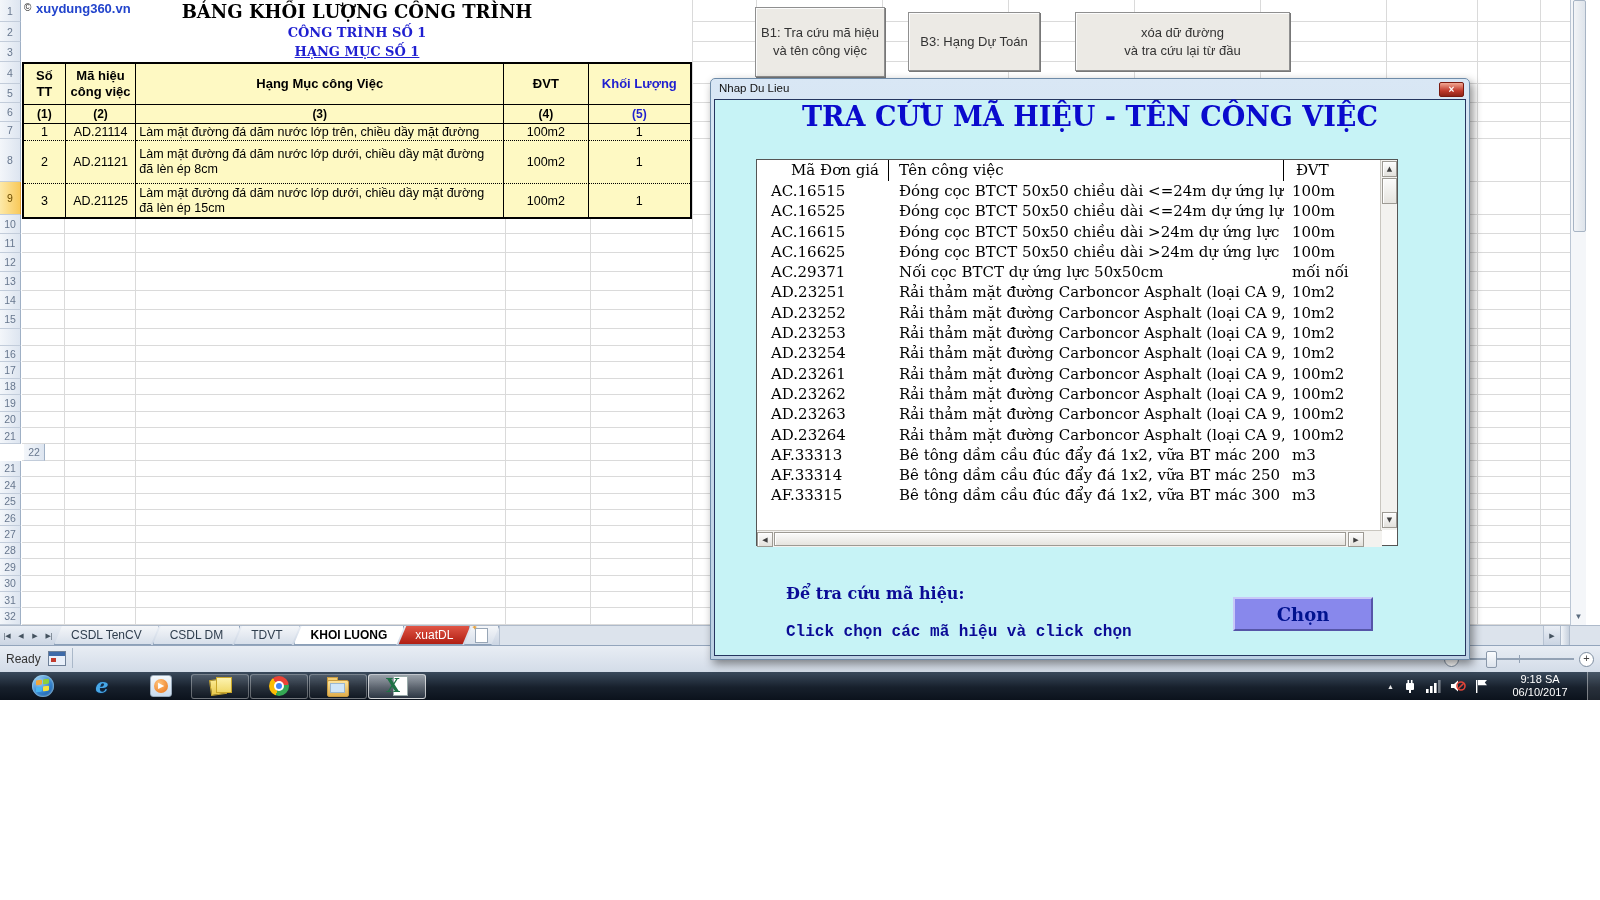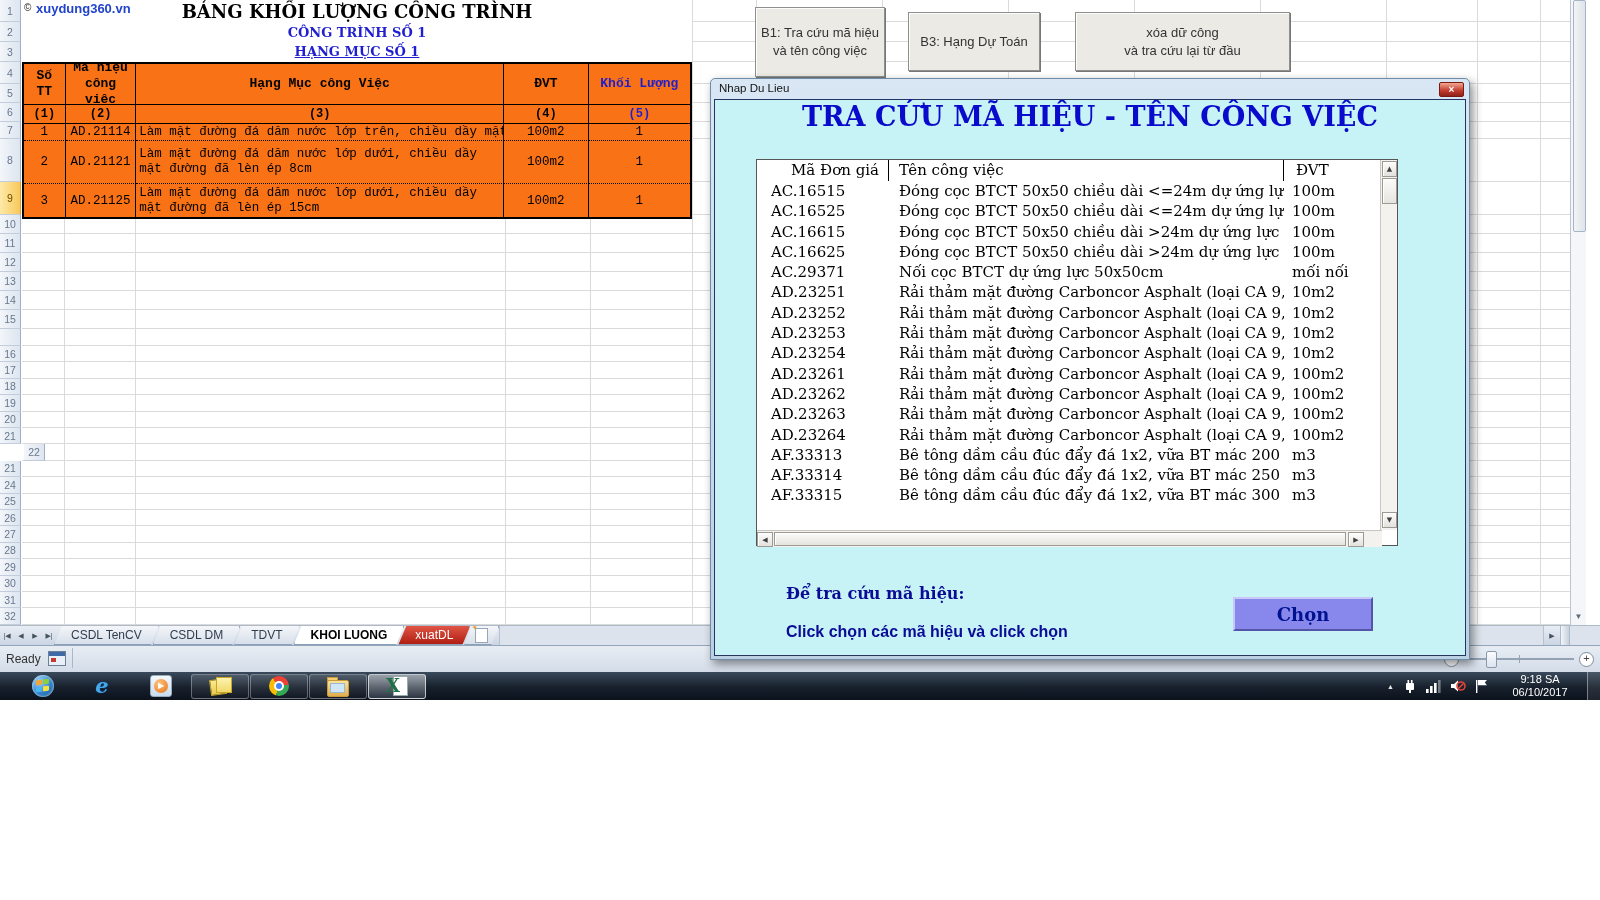--- a/index.html
+++ b/index.html
@@ -18,23 +18,23 @@
   .rowhdr.sel{background:linear-gradient(90deg,#FDE9A8,#F8C95B);color:#6b4c00;border-right:1px solid #DE9C32;}
   #titleblock{position:absolute;left:22px;top:0;width:670px;height:62px;background:#fff;z-index:2;}
   #copyright{position:absolute;left:2px;top:2px;font-size:10px;color:#222;}
   #logo{position:absolute;left:14px;top:1px;font-size:13px;font-weight:bold;color:#2244CC;}
   #doc-title{position:absolute;left:0;top:1px;width:100%;text-align:center;
              font-family:"DejaVu Serif","Liberation Serif",serif;font-weight:bold;font-size:18px;color:#000;}
   .subt{position:absolute;left:0;width:100%;text-align:center;
         font-family:"DejaVu Serif","Liberation Serif",serif;font-weight:bold;font-size:13px;color:#1F1FD0;}
   #subtitle1{top:25px;} #subtitle2{top:44px;text-decoration:underline;}
   
-  #maintable{position:absolute;left:22px;top:62px;width:670px;z-index:2;background:#f97316;
+  #maintable{position:absolute;left:22px;top:62px;width:670px;z-index:2;background:#fef9c3;
              border:2px solid #000;box-sizing:border-box;
-             font-family:Liberation Mono, monospace;}
+             font-family:Liberation Sans, sans-serif;}
   .trow{display:flex;box-sizing:border-box;}
   .tcell{box-sizing:border-box;border-right:1px solid #000;overflow:hidden;
          display:flex;align-items:center;justify-content:center;text-align:center;}
   .tcell:last-child{border-right:none;}
   .t-h .tcell{font-weight:bold;font-size:13px;white-space:pre-line;line-height:1.25;border-bottom:1px solid #000;}
   .t-i .tcell{font-weight:bold;font-size:12px;border-bottom:1px solid #000;}
   .t-d .tcell{font-size:12.5px;}
   .t-d.dot .tcell{border-bottom:1px dotted #000;}
   .tcell.desc{justify-content:flex-start;text-align:left;padding:0 3px;line-height:1.2;}
   .blue{color:#1F1FD0;}
@@ -169,21 +169,21 @@
   #lvs-thumb{position:absolute;left:1px;top:18px;width:15px;height:26px;background:linear-gradient(#FBFBFA,#E6E4DF);
              border:1px solid #9D9A93;box-shadow:inset 1px 1px 0 #fff;box-sizing:border-box;}
   #lvs-down{left:1px;top:352px;width:15px;height:16px;}
   #lhs{position:absolute;left:0;top:370px;width:625px;height:17px;background:#F3F2EF;border-top:1px solid #C9C6BF;box-sizing:border-box;}
   #lhs-left{left:0;top:1px;width:16px;height:15px;}
   #lhs-thumb{position:absolute;left:17px;top:1px;width:572px;height:14px;background:linear-gradient(#FBFBFA,#E6E4DF);
              border:1px solid #9D9A93;box-shadow:inset 1px 1px 0 #fff;box-sizing:border-box;}
   #lhs-right{left:591px;top:1px;width:16px;height:15px;}
   #dlg-note1{position:absolute;left:75px;top:505px;font-family:"DejaVu Serif","Liberation Serif",serif;
              font-weight:bold;font-size:16px;color:#0B0B96;}
-  #dlg-note2{position:absolute;left:75px;top:544px;font-family:Liberation Sans, sans-serif;
+  #dlg-note2{position:absolute;left:75px;top:544px;font-family:Liberation Mono, monospace;
              font-weight:bold;font-size:16px;color:#0B0B96;}
   #dlg-choose{position:absolute;left:522px;top:518px;width:140px;height:34px;background:#8888EC;
               border-top:2px solid #C8C8F8;border-left:2px solid #C8C8F8;border-right:2px solid #5555A8;border-bottom:2px solid #5555A8;
               display:flex;align-items:center;justify-content:center;
               font-family:"DejaVu Serif","Liberation Serif",serif;font-weight:bold;font-size:18px;color:#00128F;box-sizing:border-box;}
 </style>
 </head>
 <body>
 
 <div id="screen">
@@ -322,21 +322,21 @@
       </div>
 
     <div id="btn-b1" class="xlbtn">
       <span>B1: Tra cứu mã hiệu</span>
       <span>và tên công việc</span>
     </div>
     <div id="btn-b3" class="xlbtn">
       <span>B3: Hạng Dự Toán</span>
     </div>
     <div id="btn-clear" class="xlbtn">
-      <span>xóa dữ công</span>
+      <span>xóa dữ đường</span>
       <span>và tra cứu lại từ đầu</span>
     </div>
 
     <div id="vscroll">
       <div id="vthumb"></div>
       <div id="vdown">▼</div>
     </div>
   </div>
 
   <div id="tabbar">

